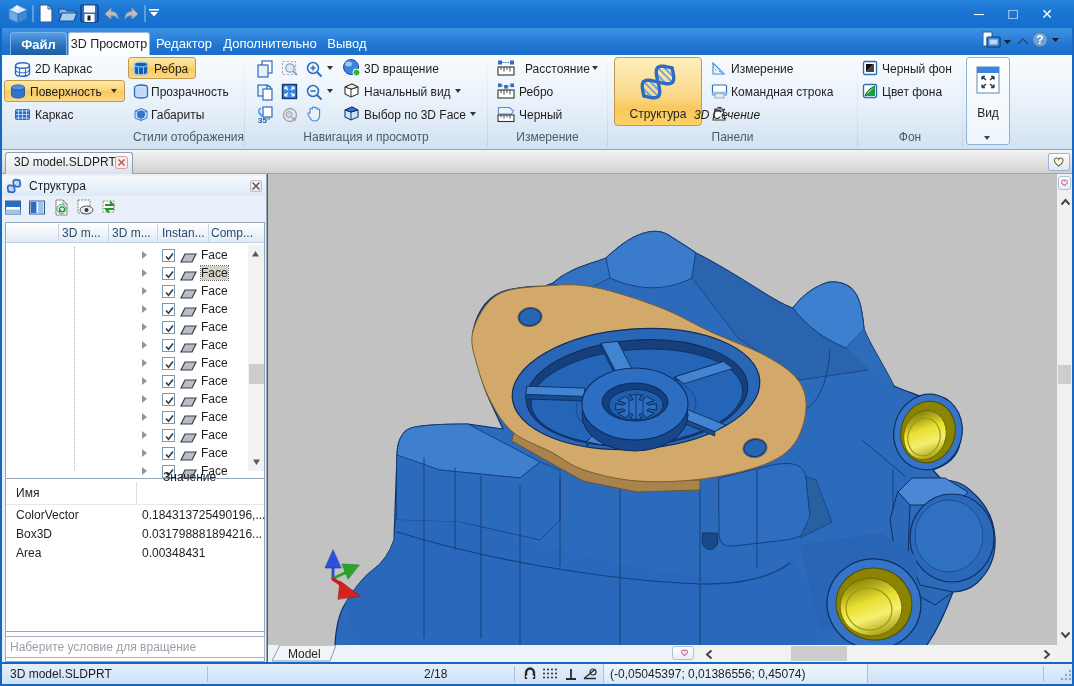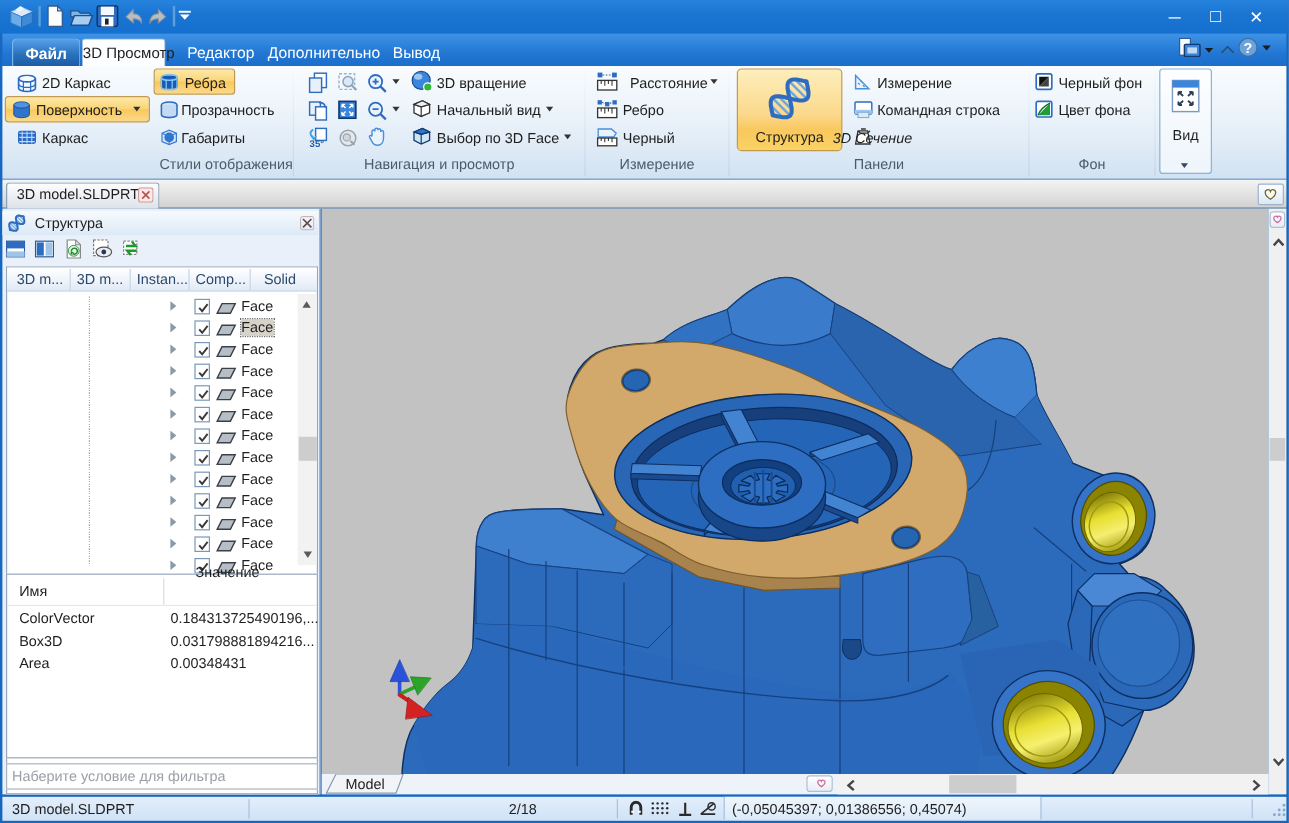--- a/index.html
+++ b/index.html
@@ -11,40 +11,40 @@
 #titlebar { left:0; top:0; width:1074px; height:28px;
   background:linear-gradient(#2583dd,#1a74d2 45%,#1470cf); }
 #title-text { left:0; top:7px; width:1074px; text-align:center; color:#fff; font-size:13px; }
 .winbtn { top:0; width:34px; height:28px; color:#fff; font-size:14px; text-align:center; line-height:28px; }
 
 
 #tabrow { left:2px; top:28px; width:1070px; height:27px;
   background:linear-gradient(#3f93e6,#2277d3 60%,#1b6ecb); }
 .rtab { top:4px; height:23px; color:#fff; font-size:13px; line-height:23px; text-align:center; white-space:nowrap; }
 #tab-file { left:8px; width:57px; background:linear-gradient(#57a0e8,#2a72bc 55%,#1d5da5); border:1px solid #79b5ec; border-bottom:none; border-radius:4px 4px 0 0; font-weight:bold; }
-#tab-active { left:66px; width:70px; font-size:12.5px; background:#fdfeff; color:#1e1e1e; border-radius:3px 3px 0 0; border:1px solid #98b9d9; border-bottom:none; }
+#tab-active { left:66px; width:82px; font-size:12.5px; background:#fdfeff; color:#1e1e1e; border-radius:3px 3px 0 0; border:1px solid #98b9d9; border-bottom:none; }
 
 #ribbon { left:2px; top:55px; width:1070px; height:95px;
   background:linear-gradient(#f9fcfe,#e7f0f9 55%,#dbe8f5 80%,#d2e2f2);
   border-bottom:1px solid #8ba8c6; }
 .gsep { top:2px; width:1px; height:90px; background:linear-gradient(#f5fafd,#c2d4e7); }
 .glabel { top:75px; height:14px; font-size:12px; color:#4d5a68; text-align:center; }
 .ribtn { font-size:12px; color:#1e1e1e; height:20px; line-height:20px; white-space:nowrap; }
 .orange { background:linear-gradient(#fde8a9,#fbd575 48%,#f9c85b 52%,#fbd98b); border:1px solid #c19a52; border-radius:3px; }
 .darr { display:inline-block; width:0; height:0; border-left:3.5px solid transparent; border-right:3.5px solid transparent; border-top:4px solid #333; vertical-align:middle; }
 
 
 #doctabs { left:2px; top:150px; width:1070px; height:24px;
   background:linear-gradient(#f4f4f4,#dcdcdc 70%,#d0d0d0); border-bottom:1px solid #9aa7b8; }
 
 
 #leftpanel { left:2px; top:174px; width:265px; height:488px; background:#e9f0f9; border-right:1px solid #98a8bb; }
 
 .colsep { top:50px; width:1px; height:18px; background:#c6d6e8; }
-.colhead { top:52px; font-size:12px; color:#2a4a6e; }
+.colhead { top:52px; font-size:12px; color:#2a4a6e;margin-left:48px; }
 .propname { font-size:12px; color:#1e1e1e; white-space:nowrap; }
 .trow { position:absolute; left:4px; width:240px; height:18px; }
 .chev { position:absolute; left:136px; top:4px; width:0; height:0; border-top:4px solid transparent; border-bottom:4px solid transparent; border-left:5px solid #8a9aa8; }
 .cbox { position:absolute; left:156px; top:2px; width:13px; height:13px; background:#fff; border:1px solid #7a98b8; }
 .cbox svg { position:absolute; left:1px; top:1px; }
 .para { position:absolute; left:174px; top:3px; }
 .ftxt { position:absolute; left:195px; top:1px; font-size:12px; color:#1e1e1e; }
 
 #viewport { left:268px; top:174px; width:789px; height:471px; background:#c2c2c2; overflow:hidden; }
 #vscroll { left:1057px; top:174px; width:15px; height:488px; background:#f0f0f0; }
@@ -557,21 +557,21 @@
   <div class="abs" style="left:134px;top:308px;width:1px;height:22px;background:#d8dde4;"></div>
   <div class="abs" style="left:4px;top:330px;width:258px;height:1px;background:#e4e8ee;"></div>
   <div class="abs propname" style="left:14px;top:334px;">ColorVector</div>
   <div class="abs propname" style="left:140px;top:334px;">0.184313725490196,...</div>
   <div class="abs propname" style="left:14px;top:353px;">Box3D</div>
   <div class="abs propname" style="left:140px;top:353px;">0.031798881894216...</div>
   <div class="abs propname" style="left:14px;top:372px;">Area</div>
   <div class="abs propname" style="left:140px;top:372px;">0.00348431</div>
 
   <div class="abs" style="left:3px;top:462px;width:260px;height:22px;background:#fff;border:1px solid #a8b4c2;"></div>
-  <div class="abs" style="left:8px;top:466px;font-size:12px;color:#9aa0a8;">Наберите условие для фильтра</div>
+  <div class="abs" style="left:8px;top:466px;font-size:12px;color:#9aa0a8;">Наберите условие для вращение</div>
 </div>
 <div id="viewport" class="abs">
     <svg width="789" height="471" viewBox="0 0 789 471" style="position:absolute;left:0;top:0;">
 <defs>
 <linearGradient id="yg1" x1="0.2" y1="0" x2="0.8" y2="1">
  <stop offset="0" stop-color="#6f6a00"></stop>
           <stop offset="0.4" stop-color="#e8e030"></stop>
  <stop offset="0.65" stop-color="#f4ee72"></stop>
           <stop offset="1" stop-color="#9a9300"></stop>
 </linearGradient>

